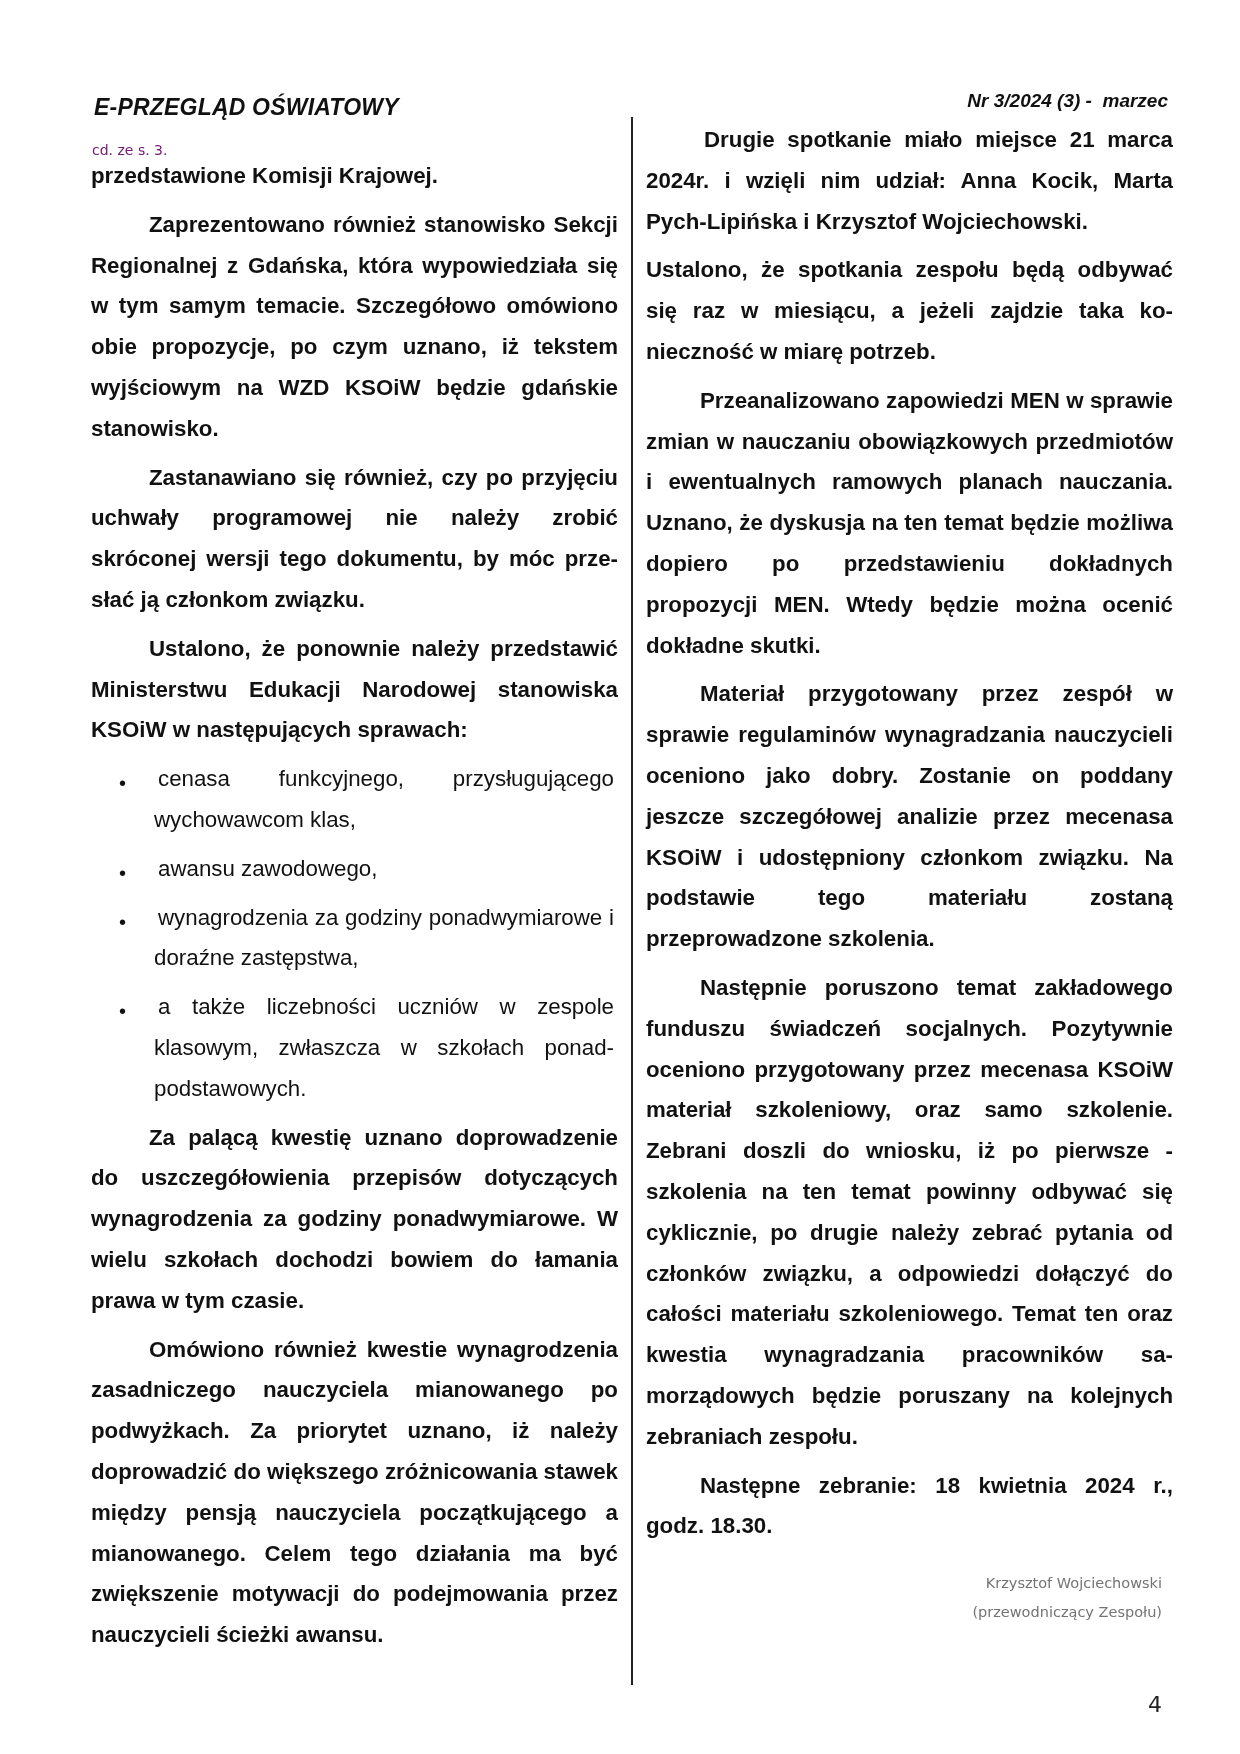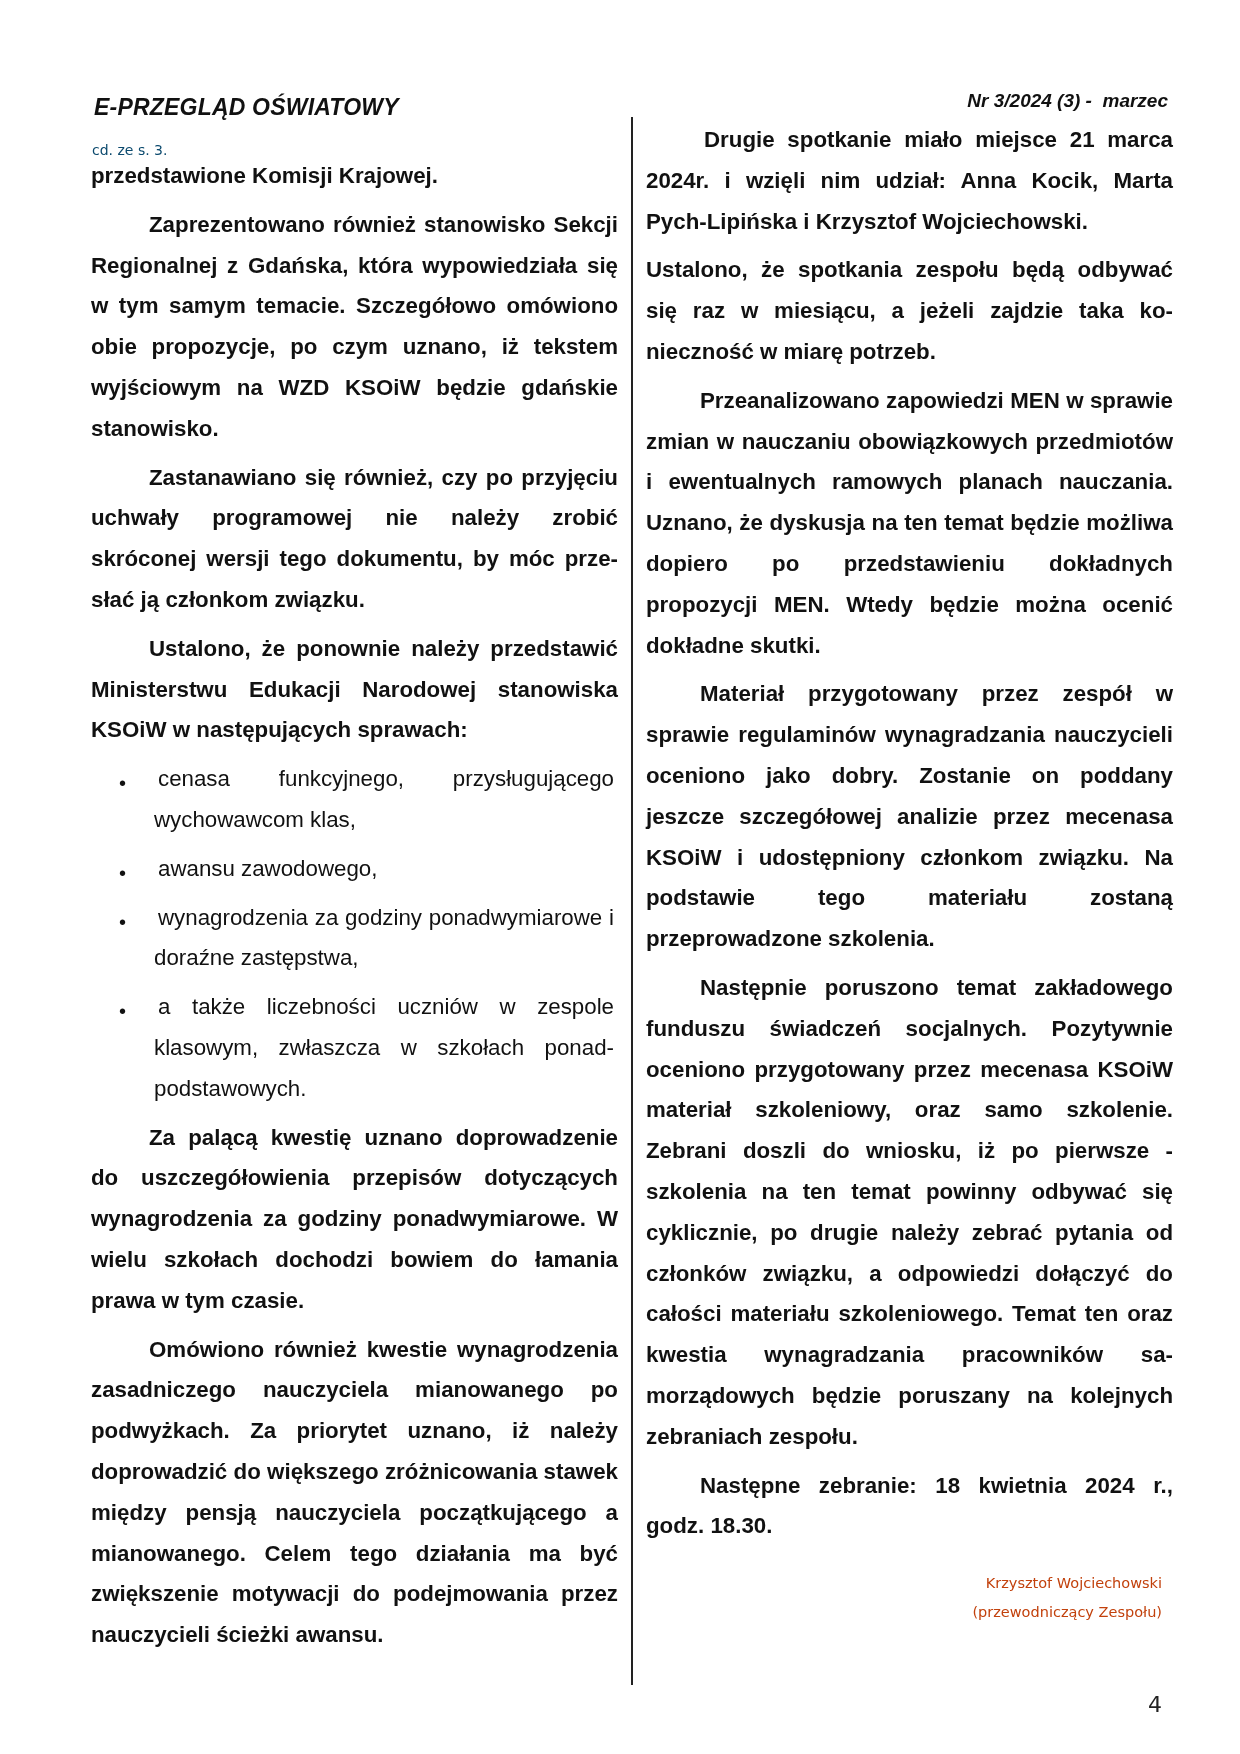--- a/index.html
+++ b/index.html
@@ -16,21 +16,21 @@
       letter-spacing: 0.2px;
     }
     .header-right {
       position: absolute; right: 76px; top: 78px;
       font-size: 19px; font-weight: bold; font-style: italic;
       white-space: pre;
     }
     .cont-note {
       position: absolute; left: 80px; top: 130px;
       font-family: "DejaVu Sans", sans-serif;
-      font-size: 14px; color: #0c4a6e;
+      font-size: 14px; color: #701a75;
     }
     .divider {
       position: absolute; left: 619px; top: 105px;
       width: 2px; height: 1568px; background: #222;
     }
     .col {
       position: absolute;
       font-size: 22.3px;
       line-height: 40.8px;
       text-align: justify;
@@ -47,21 +47,21 @@
       margin-bottom: 8px;
     }
     .col li .bullet {
       position: absolute; left: 20px; top: 0;
       font-size: 20px;
     }
     .signature {
       position: absolute; right: 78px; top: 1555px;
       font-family: "DejaVu Sans", sans-serif;
       font-size: 14.5px; line-height: 25px;
-      text-align: right; color: #c2410c;
+      text-align: right; color: #737373;
     }
     .page-number {
       position: absolute; right: 82px; top: 1680px;
       font-family: "DejaVu Sans", sans-serif;
       font-size: 22px; color: #222;
     }
   </style>
 </head>
 <body>
 

